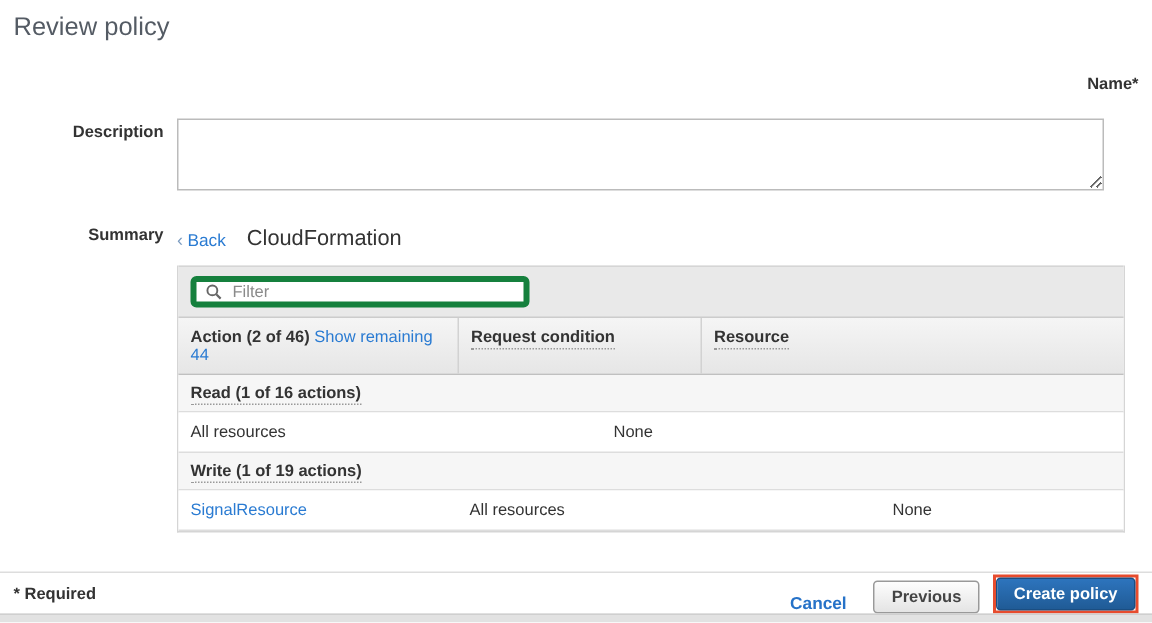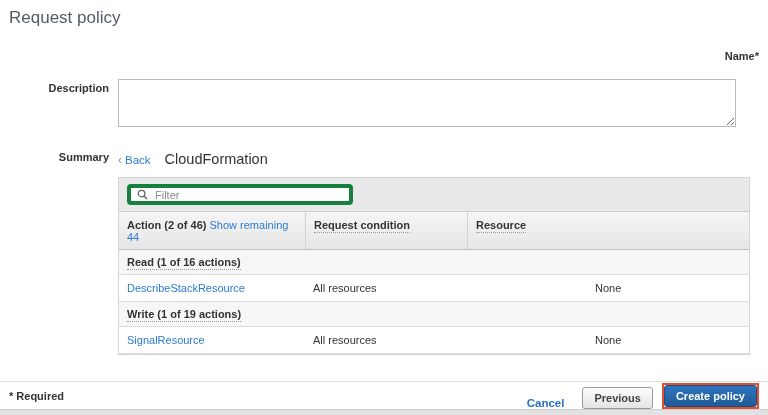--- a/index.html
+++ b/index.html
@@ -178,21 +178,21 @@
     position: absolute;
     left: 0; right: 0; bottom: 0;
     height: 6px;
     background: #e2e2e2;
     border-top: 1px solid #cfcfcf;
   }
 </style>
 </head>
 <body>
 
-<div class="page-title">Request policy</div>
+<div class="page-title">Review policy</div>
 
 <div class="form-row row-name">
   <div class="label-col">Name*</div>
 </div>
 
 <div class="form-row row-desc">
   <div class="label-col">Description</div>
   <div class="content-col">
     <textarea class="desc-textarea" style=""></textarea>
   </div>
@@ -227,21 +227,20 @@
         </div>
         <div class="th th-resource">
           <span class="dotted">Resource</span>
         </div>
       </div>
 
       <div class="group-row">
         <span class="dotted">Read (1 of 16 actions)</span>
       </div>
       <div class="data-row">
-        <div class="td td-action"><span class="action-link">DescribeStackResource</span></div>
         <div class="td td-resource">All resources</div>
         <div class="td td-condition">None</div>
       </div>
 
       <div class="group-row">
         <span class="dotted">Write (1 of 19 actions)</span>
       </div>
       <div class="data-row">
         <div class="td td-action"><span class="action-link">SignalResource</span></div>
         <div class="td td-resource">All resources</div>

